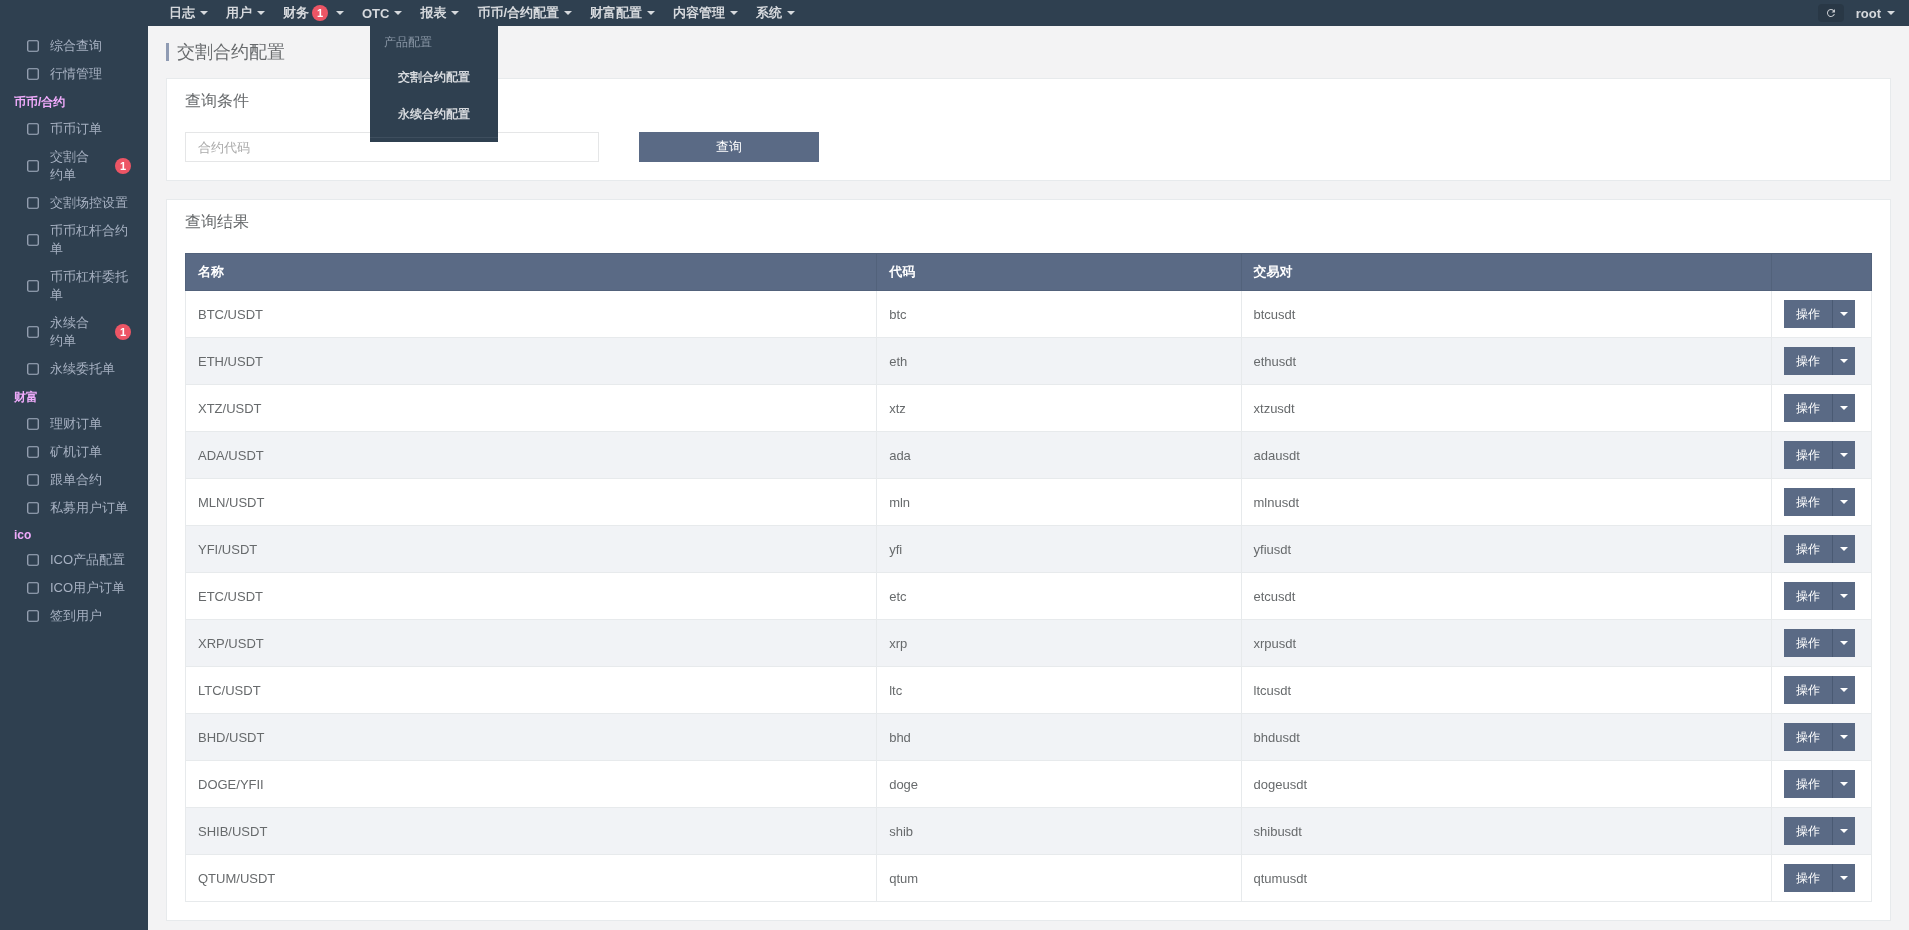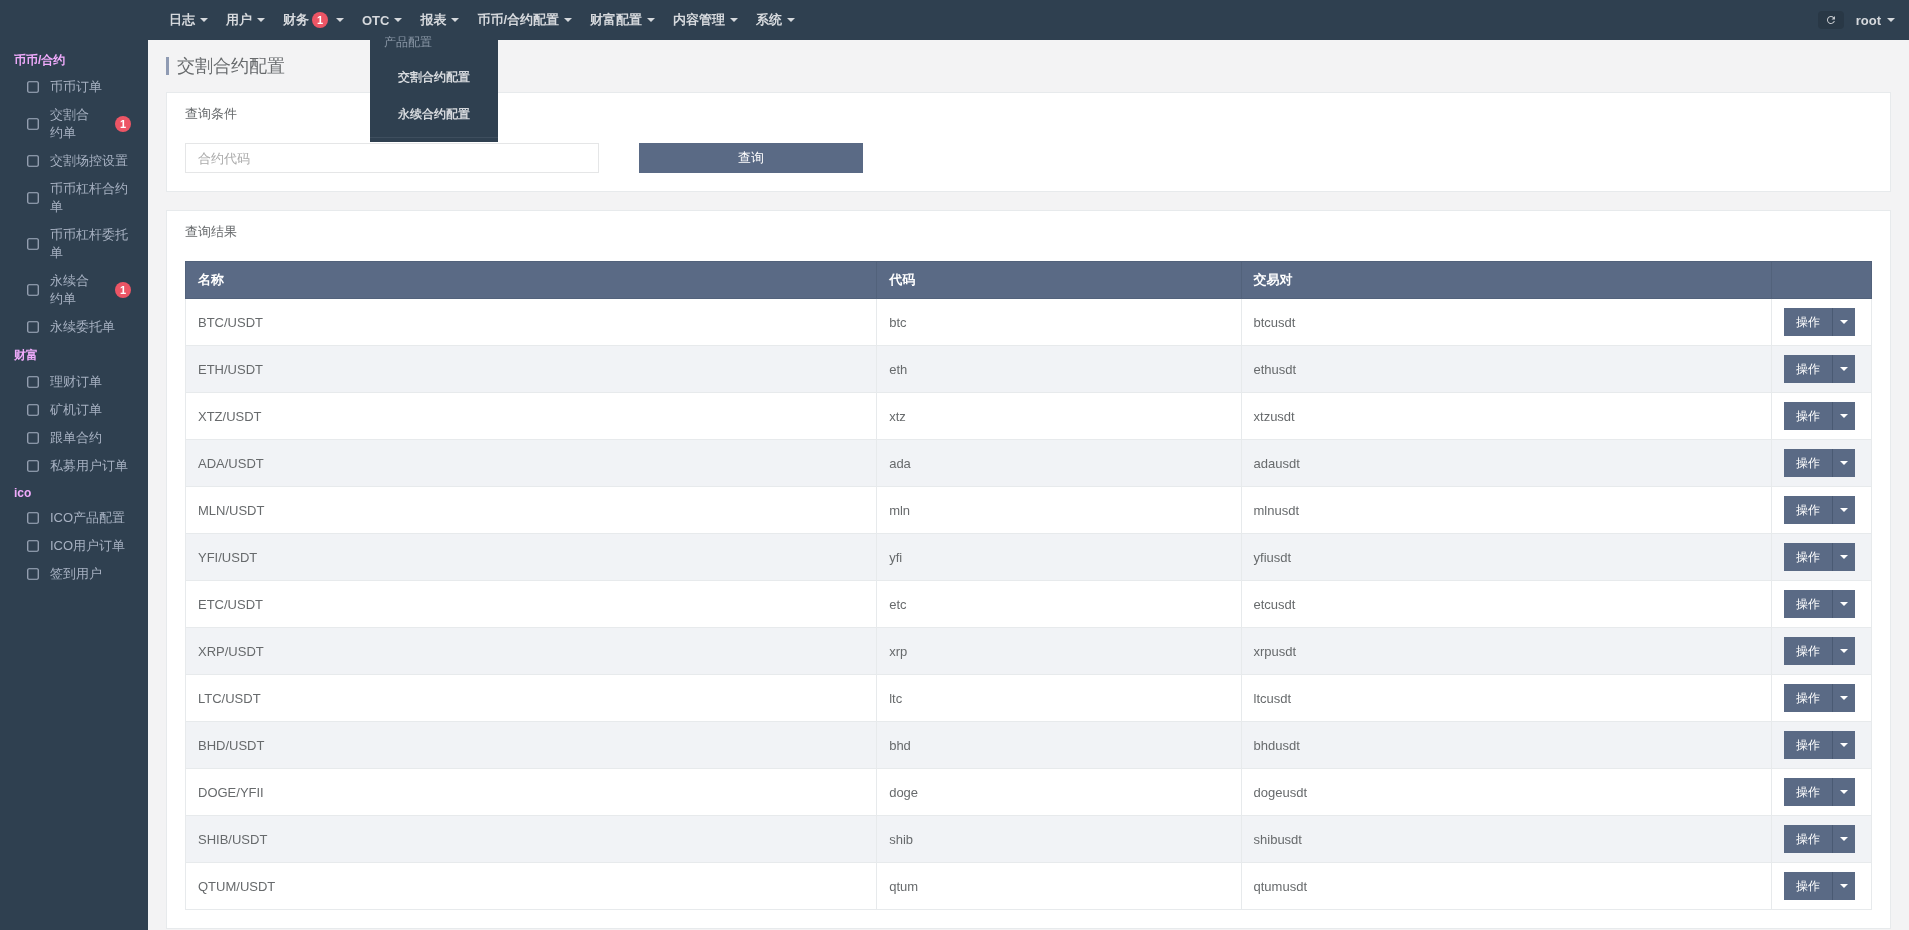--- a/index.html
+++ b/index.html
@@ -1,19 +1,19 @@
 <!DOCTYPE html>
 <html><head>
 <meta charset="utf-8">
 <style>
 * { margin: 0; padding: 0; box-sizing: border-box; }
 body { font-family: "Microsoft YaHei", "Helvetica Neue", Helvetica, Arial, sans-serif; font-size: 13px; color: #333; background: #fff; }
 
 
-.navbar { height: 40px; background: #2f4050; display: flex; align-items: center; padding: 0 14px; color: #c4c8cd; position: relative; z-index: 100; }
+.navbar { height: 26px; background: #2f4050; display: flex; align-items: center; padding: 0 14px; color: #c4c8cd; position: relative; z-index: 100; }
 .nav-left { display: flex; align-items: center; margin-left: 146px; height: 100%; }
 .nav-item { display: flex; align-items: center; padding: 0 9px; cursor: pointer; color: #d6d9dd; font-weight: 700; font-size: 13px; height: 100%; position: relative; }
 .nav-item .caret { margin-left: 5px; }
 .caret { display: inline-block; width: 0; height: 0; border-left: 4px solid transparent; border-right: 4px solid transparent; border-top: 4px solid currentColor; }
 .badge-red { background: #ed5565; color: #fff; border-radius: 9px; min-width: 16px; height: 16px; font-size: 11px; display: inline-flex; align-items: center; justify-content: center; padding: 0 4px; margin: 0 3px; font-weight: 700; }
 .nav-right { margin-left: auto; display: flex; align-items: center; gap: 12px; }
 .nav-user { display: flex; align-items: center; gap: 6px; cursor: pointer; color: #d6d9dd; font-weight: 700; }
 .refresh-btn { background: #293846; width: 26px; height: 18px; border-radius: 4px; display: flex; align-items: center; justify-content: center; cursor: pointer; }
 .refresh-icon-svg { width: 12px; height: 12px; fill: #c4c8cd; }
 
@@ -32,28 +32,28 @@
 .side-item { display: flex; align-items: center; padding: 5px 14px 5px 26px; cursor: pointer; color: #a7b1c2; gap: 10px; }
 .side-icon { width: 14px; height: 14px; display: inline-block; }
 .side-item .badge-red { margin-left: 4px; }
 
 
 .main { flex: 1; background: #f3f3f4; padding: 14px 18px; overflow-y: auto; }
 .page-title { font-size: 18px; color: #676a6c; margin-bottom: 14px; display: flex; align-items: center; }
 .page-title::before { content: ""; display: inline-block; width: 3px; height: 18px; background: #8f9bb3; margin-right: 8px; }
 
 .panel { background: #fff; border: 1px solid #e7eaec; margin-bottom: 18px; }
-.panel-heading { padding: 12px 18px; color: #676a6c; font-size: 13px; border-bottom: 0; }
+.panel-heading { padding: 12px 18px; color: #676a6c; font-size: 16px; border-bottom: 0; }
 .panel-body { padding: 8px 18px 18px; }
 
 .search-row { display: flex; gap: 40px; align-items: center; }
 .form-control { width: 414px; height: 30px; border: 1px solid #e5e6e7; background: #fff; padding: 0 12px; font-size: 13px; color: #555; }
 .form-control::placeholder { color: #aaa; }
 .btn { display: inline-flex; align-items: center; justify-content: center; border: none; cursor: pointer; font-size: 13px; }
-.btn-search { width: 224px; height: 30px; background: #5a6a85; color: #fff; }
+.btn-search { width: 180px; height: 30px; background: #5a6a85; color: #fff; }
 
 
 .table { width: 100%; border-collapse: collapse; font-size: 13px; color: #676a6c; }
 .table thead th { background: #5a6a85; color: #fff; text-align: left; font-weight: 700; padding: 9px 12px; border: 1px solid #52627b; }
 .table tbody td { padding: 9px 12px; border: 1px solid #e7eaec; }
 .table tbody tr:nth-child(even) { background: #f1f3f6; }
 
 .btn-group { display: inline-flex; border-radius: 12px; }
 .btn-op { background: #5a6a85; color: #fff; height: 28px; padding: 0 12px; border-right: 1px solid #4a5a73; font-size: 12px; }
 .btn-caret { background: #5a6a85; color: #fff; height: 28px; width: 22px; display: inline-flex; align-items: center; justify-content: center; }
@@ -121,20 +121,34 @@
   <div id="dd-top">
       <div class="dropdown-item">交割合约配置</div>
       <div class="dropdown-item">永续合约配置</div>
     </div>
   <div class="dropdown-divider"></div>
 </div>
 
 <div class="layout">
 
   <div class="sidebar">
+    <div id="side-top">
+        <div class="side-item">
+          <span class="side-icon"><svg viewBox="0 0 24 24" width="14" height="14" fill="currentColor">
+              <rect x="3" y="3" width="18" height="18" rx="2" fill="none" stroke="currentColor" stroke-width="2"></rect>
+            </svg></span>
+          <span>综合查询</span>
+        </div>
+        <div class="side-item">
+          <span class="side-icon"><svg viewBox="0 0 24 24" width="14" height="14" fill="currentColor">
+              <rect x="3" y="3" width="18" height="18" rx="2" fill="none" stroke="currentColor" stroke-width="2"></rect>
+            </svg></span>
+          <span>行情管理</span>
+        </div>
+      </div>
     <div class="side-group-title">币币/合约</div>
     <div id="side-g1">
         <div class="side-item">
           <span class="side-icon"><svg viewBox="0 0 24 24" width="14" height="14" fill="currentColor">
               <rect x="3" y="3" width="18" height="18" rx="2" fill="none" stroke="currentColor" stroke-width="2"></rect>
             </svg></span>
           <span>币币订单</span>
         </div>
         <div class="side-item">
           <span class="side-icon"><svg viewBox="0 0 24 24" width="14" height="14" fill="currentColor">

